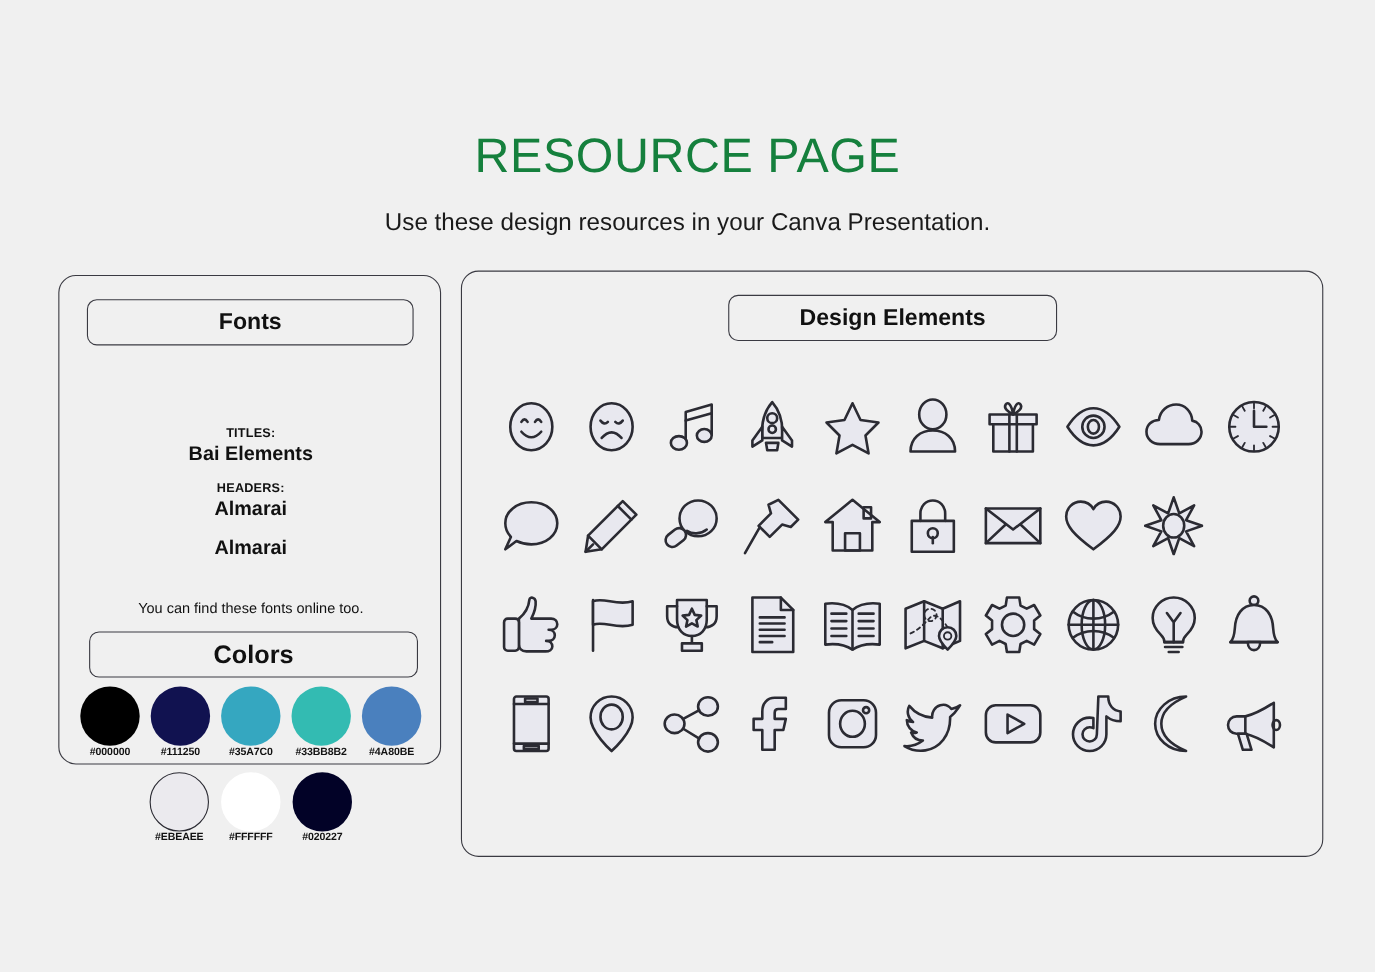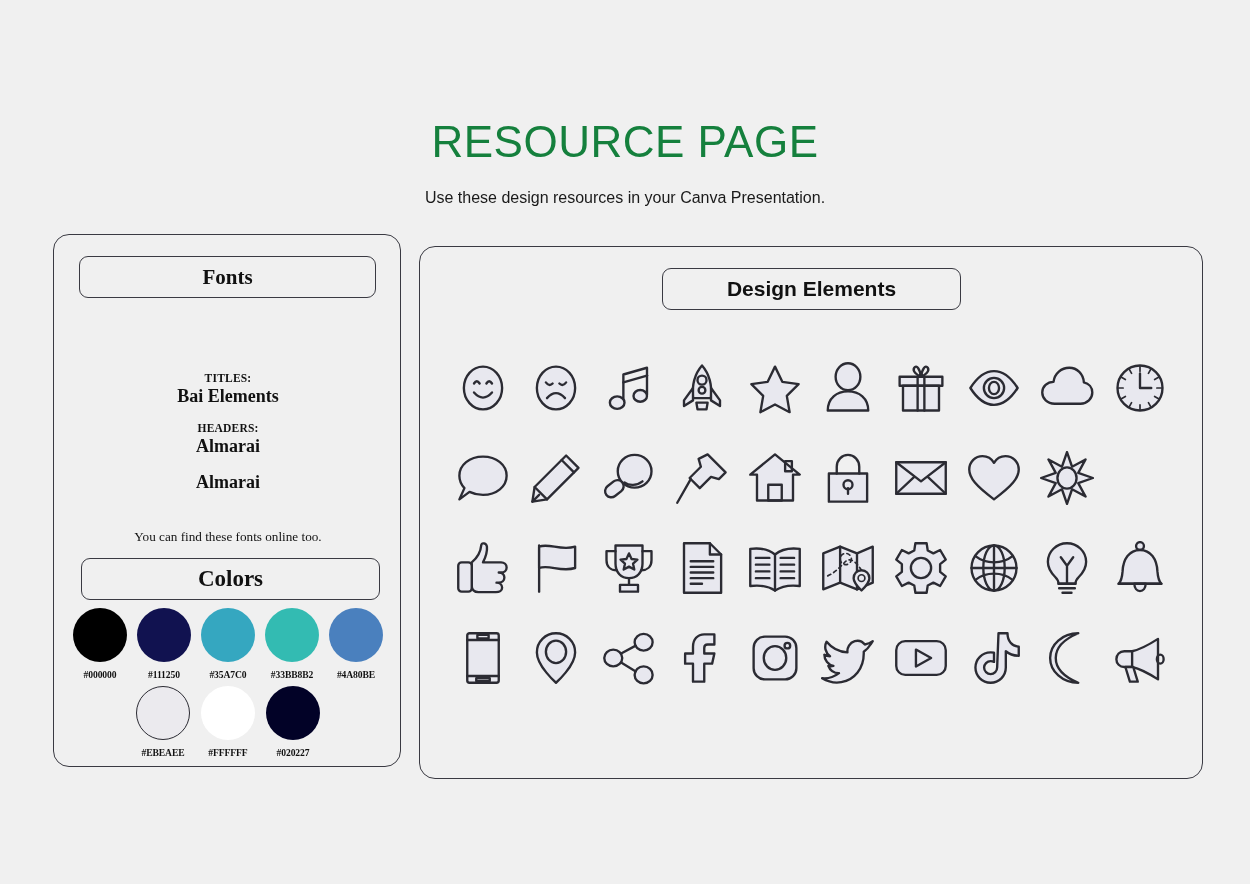--- a/index.html
+++ b/index.html
@@ -28,39 +28,38 @@
     letter-spacing: 0.5px;
     color: #15803d;
     line-height: 1.1;
   }
   .page-subtitle {
     position: absolute;
     top: 189px;
     left: 0;
     width: 1250px;
     text-align: center;
-    font-size: 16px;
+    font-size: 22px;
     font-weight: 400;
     color: #1a1a1a;
   }
 
   
   .panel {
     position: absolute;
     border: 1.3px solid #3a3a42;
     border-radius: 16px;
     background: #f0f0f0;
     box-sizing: border-box;
   }
   #fonts-panel {
     left: 53px;
-    top: 234px;
+    top: 250px;
     width: 348px;
-    height: 533px;
-    font-family: Liberation Serif, serif;
+    height: 445px;
   }
   #elements-panel {
     left: 419px;
     top: 246px;
     width: 784px;
     height: 533px;
   }
 
   
   .pill {
@@ -157,21 +156,20 @@
     align-items: center;
   }
   .swatch-dot {
     width: 54px;
     height: 54px;
     border-radius: 50%;
     box-sizing: border-box;
   }
   .swatch-dot.outlined { border: 1.2px solid #2b2b33; }
   .swatch-hex {
-    margin-top: 7px;
     font-size: 9.6px;
     font-weight: bold;
     letter-spacing: -0.1px;
     color: #111;
     white-space: nowrap;
   }
 
   
   #icon-grid {
     position: absolute;

